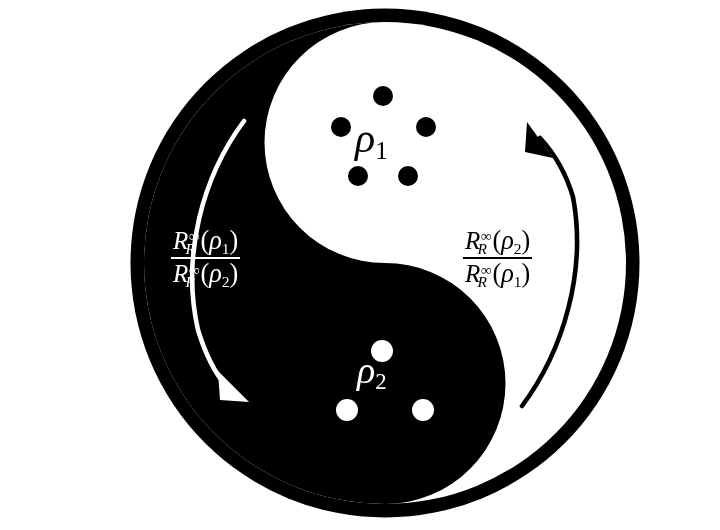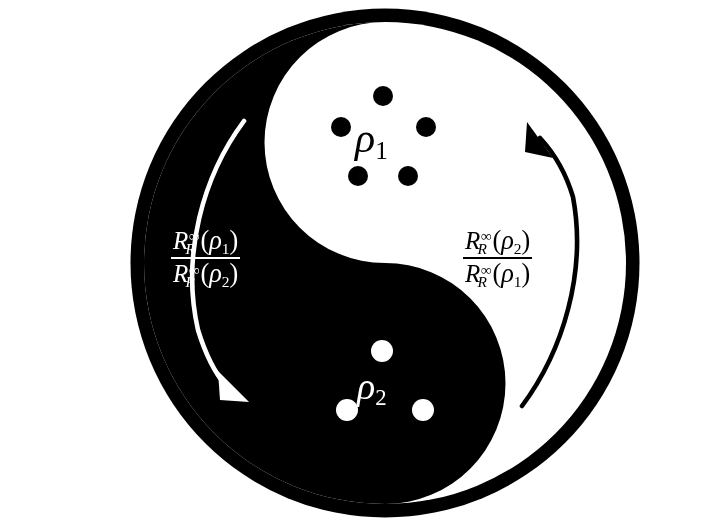--- a/index.html
+++ b/index.html
@@ -122,21 +122,21 @@
     vertical-align: -0.28em;
   }
   #density-label-1 {
     left: 330px;
     top: 114px;
     font-size: 42px;
     color: #000000;
   }
   #density-label-2 {
     left: 332px;
-    top: 364px;
+    top: 348px;
     font-size: 38px;
     color: #ffffff;
   }
 </style>
 </head>
 <body>
 
 <div id="figure-root" style="background: rgb(255, 255, 255);">
 
   <svg id="yinyang-svg" viewBox="0 0 720 530">

